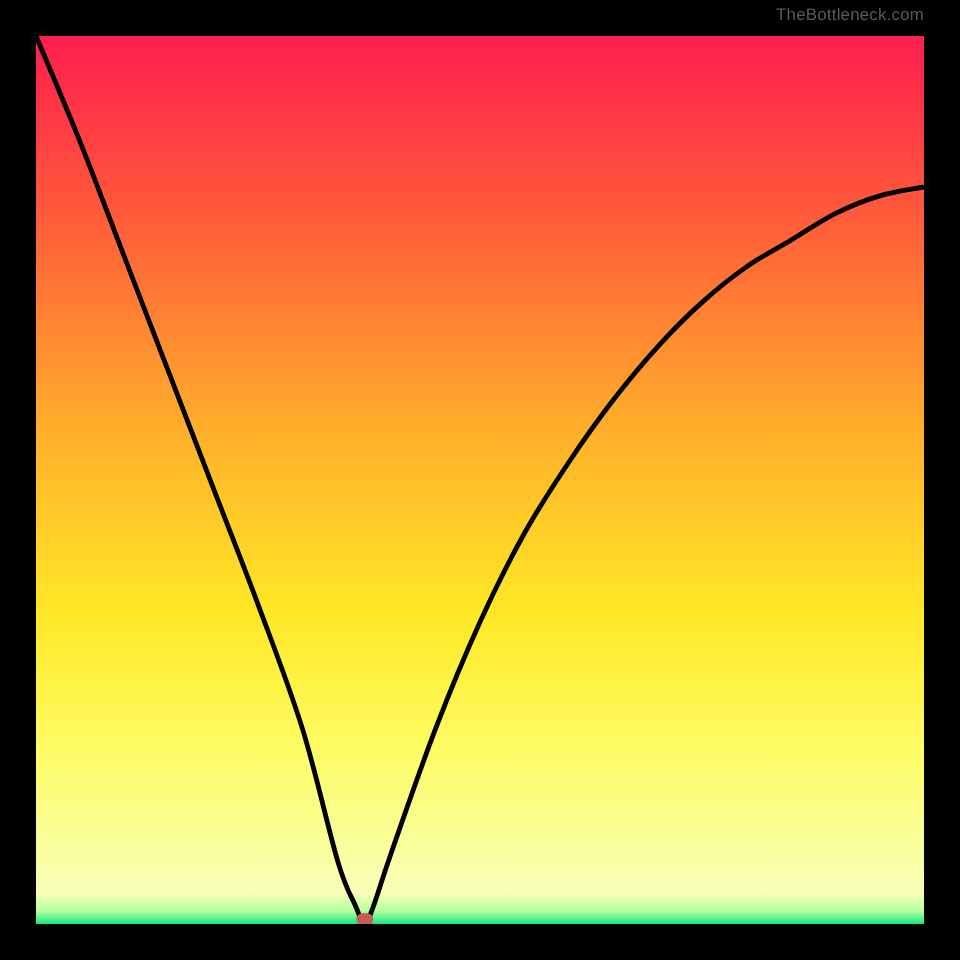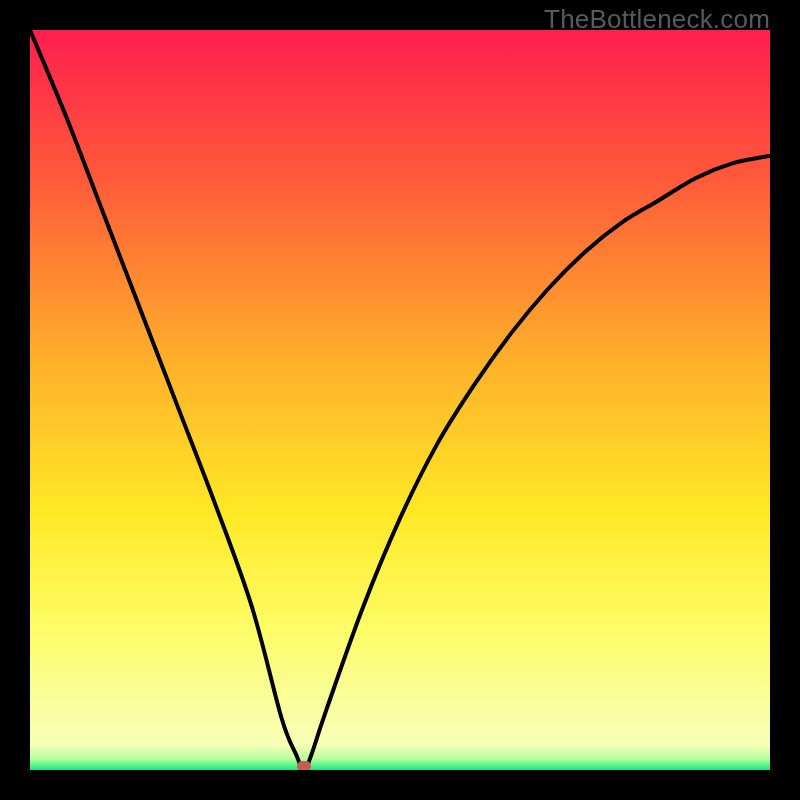--- a/index.html
+++ b/index.html
@@ -26,21 +26,21 @@
   }
   .gradient {
     position: absolute;
     inset: 0;
   }
   .watermark {
     position: absolute;
     top: 4px;
     right: 30px;
     color: #5a5a5a;
-    font-size: 26px;
+    font-size: 14px;
     font-weight: 500;
     letter-spacing: 0.2px;
     user-select: none;
   }
   svg.curve {
     position: absolute;
     inset: 0;
     width: 100%;
     height: 100%;
   }

